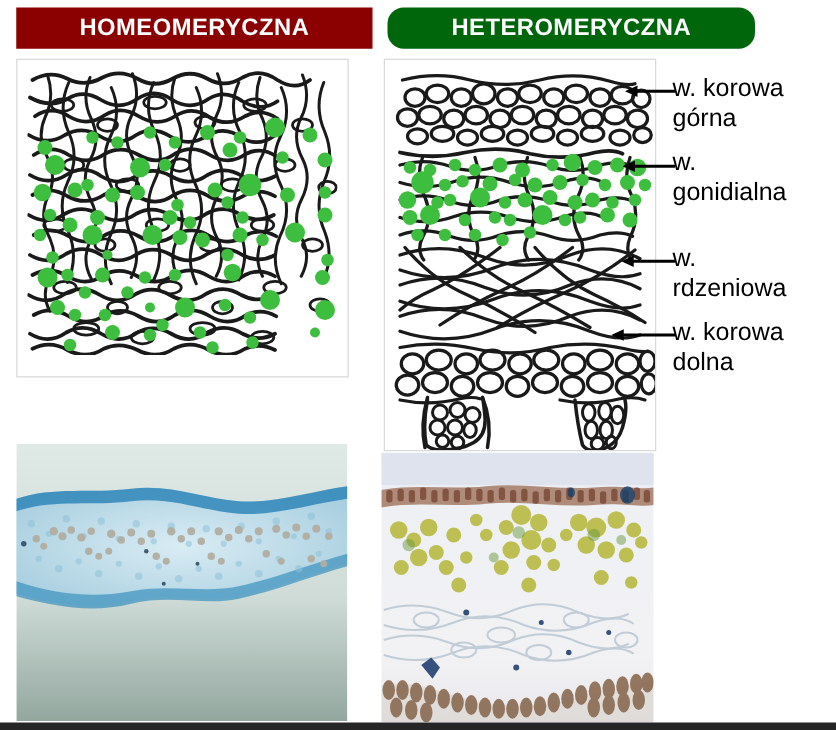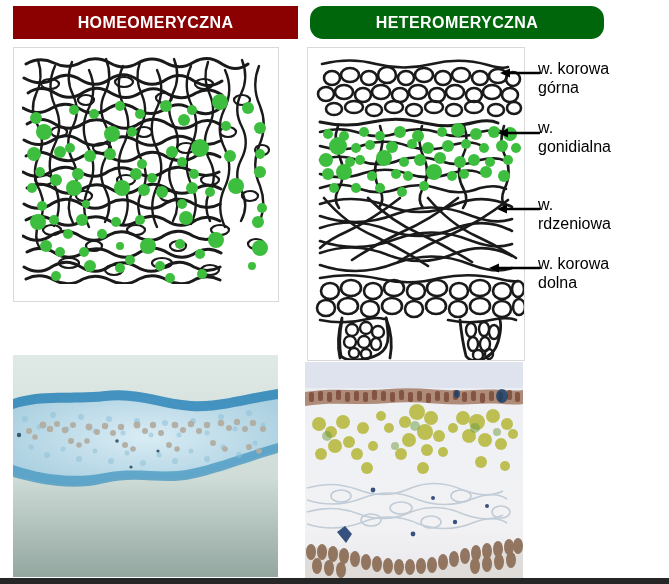--- a/index.html
+++ b/index.html
@@ -5,21 +5,21 @@
   html,body{margin:0;padding:0;background:#ffffff;}
   body{
     width:669px;height:584px;position:relative;overflow:hidden;
     font-family:"Liberation Sans", sans-serif;
   }
   #stage{position:absolute;left:0;top:0;width:669px;height:584px;background:#fff;}
 
   
   .banner{
     position:absolute;height:33px;line-height:33px;text-align:center;
-    color:#ffffff;font-weight:bold;font-size:16px;letter-spacing:.4px;
+    color:#ffffff;font-weight:bold;font-size:19px;letter-spacing:.4px;
     white-space:nowrap;
   }
   #banner-homeo{left:13px;top:6px;width:285px;background:#8B0000;}
   #banner-hetero{left:310px;top:6px;width:294px;background:#00660B;border-radius:13px;}
 
   
   .diagram-panel{position:absolute;background:#ffffff;border:1px solid #d9d9d9;overflow:hidden;}
   #panel-homeo-diagram{left:13px;top:47px;width:264px;height:253px;}
   #panel-hetero-diagram{left:307px;top:47px;width:216px;height:312px;}
 
@@ -29,21 +29,21 @@
   .micro-panel{position:absolute;overflow:hidden;}
   #panel-homeo-micro{left:13px;top:355px;width:265px;height:222px;}
   #panel-hetero-micro{left:305px;top:362px;width:218px;height:216px;}
   .microsvg{position:absolute;left:0;top:0;width:100%;height:100%;}
 
   
   #bottom-strip{position:absolute;left:0;top:578px;width:669px;height:6px;background:#262626;}
 
   
   .callout{
-    position:absolute;font-size:16px;color:#000;line-height:1.18;
+    position:absolute;font-size:20px;color:#000;line-height:1.18;
     white-space:pre-line;
   }
   #label-korowa-gorna{left:538px;top:60px;width:128px;}
   #label-gonidialna{left:538px;top:119px;width:128px;}
   #label-rdzeniowa{left:538px;top:196px;width:128px;}
   #label-korowa-dolna{left:538px;top:255px;width:128px;}
 
   .leader{position:absolute;height:14px;}
   #leader-1{left:500px;top:66px;width:40px;}
   #leader-2{left:498px;top:126px;width:42px;}

